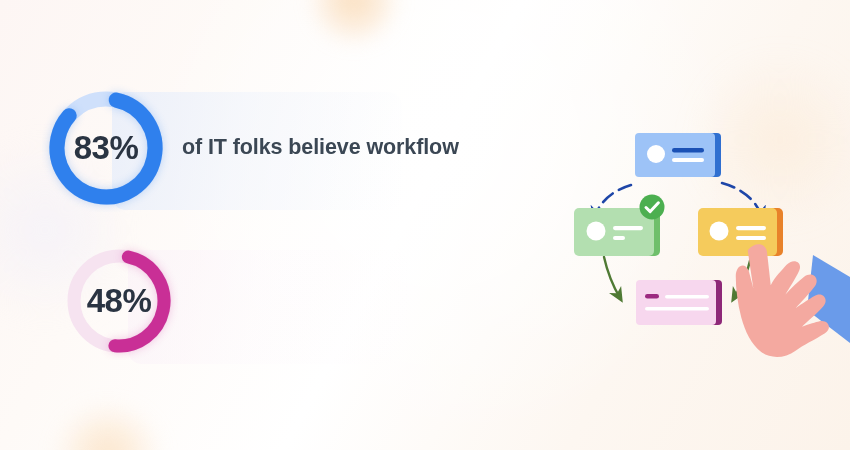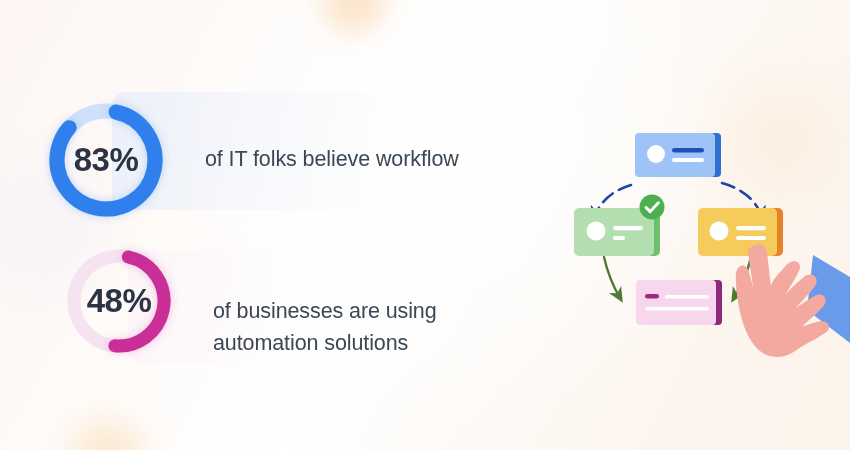--- a/index.html
+++ b/index.html
@@ -54,21 +54,21 @@
     background: radial-gradient(circle, rgba(240,238,250,0.55) 0%, rgba(255,255,255,0.0) 70%);
     filter: blur(14px);
   }
 
   
   .stat-row {
     position: absolute;
     display: flex;
     align-items: center;
   }
-  .stat-row-1 { left: 42px; top: 96px; }
+  .stat-row-1 { left: 42px; top: 84px; }
   .stat-row-2 { left: 60px; top: 242px; align-items: flex-end; }
 
   .stat-card-bg {
     position: absolute;
     border-radius: 14px;
     pointer-events: none;
   }
   .stat-card-bg-1 {
     left: 112px; top: 92px;
     width: 290px; height: 118px;
@@ -92,24 +92,24 @@
     display: flex;
     align-items: center;
     justify-content: center;
     font-size: 33px;
     font-weight: bold;
     letter-spacing: -0.5px;
     color: #2a3442;
   }
 
   .stat-text {
-    margin-left: 35px;
+    margin-left: 12px;
     font-size: 21.5px;
     line-height: 1.48;
-    font-weight: normal;
+    font-weight: bold;
     color: #3b4754;
     letter-spacing: -0.1px;
     max-width: 340px;
   }
   .stat-text .ln { display: block; white-space: nowrap; }
 
   
   .illustration {
     position: absolute;
     left: 555px;
@@ -166,24 +166,20 @@
                 <feMergeNode in="SourceGraphic"></feMergeNode>
               </feMerge>
           </filter>
         </defs>
         <circle cx="59" cy="59" r="45" fill="none" stroke="#f6e3f0" stroke-width="13" stroke-linecap="round"></circle>
         <circle cx="59" cy="59" r="45" fill="none" stroke="#c92f96" stroke-width="13" stroke-linecap="round" stroke-dasharray="135.7 282.7" transform="rotate(-78 59 59)" opacity="0.25" filter="url(#glow2)"></circle>
         <circle cx="59" cy="59" r="45" fill="none" stroke="#c92f96" stroke-width="13" stroke-linecap="round" stroke-dasharray="135.7 282.7" transform="rotate(-78 59 59)"></circle>
       </svg>
       <div class="donut-label">48%</div>
     </div>
-    <div class="stat-text">
-      <span class="ln">of businesses are using</span>
-      <span class="ln">automation solutions</span>
-    </div>
   </div>
 
   <div class="illustration">
     <svg width="295" height="255" viewBox="0 0 295 255" aria-hidden="true">
       <defs>
         <marker id="arrBlue" viewBox="0 0 12 12" refX="7" refY="6" markerWidth="7" markerHeight="7" orient="auto-start-reverse">
           <path d="M0,1 L11,6 L0,11 L3,6 Z" fill="#1e46a8"></path>
         </marker>
         <marker id="arrGreen" viewBox="0 0 12 12" refX="7" refY="6" markerWidth="7" markerHeight="7" orient="auto-start-reverse">
           <path d="M0,1 L11,6 L0,11 L3,6 Z" fill="#4f7a34"></path>

